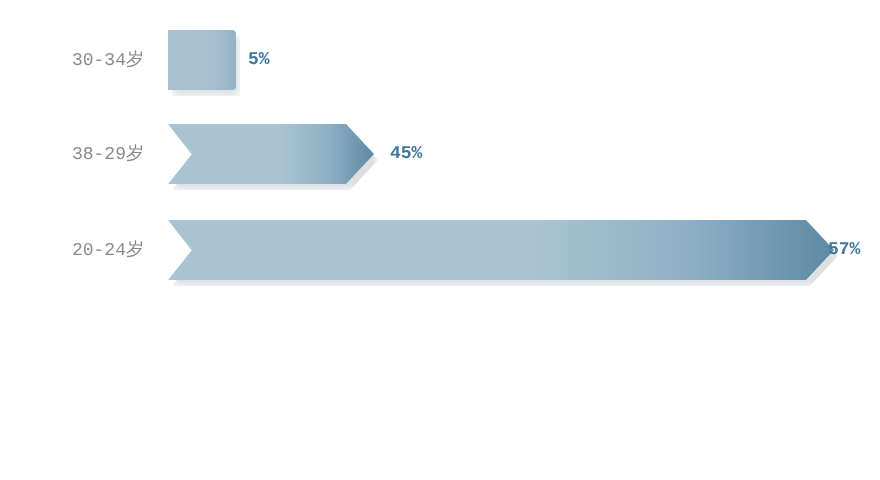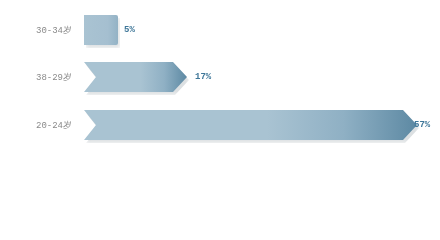--- a/index.html
+++ b/index.html
@@ -94,21 +94,21 @@
     </div>
     <span class="value-label" style="left:108px">5%</span>
   </div>
 
   <div class="row" style="top:55px">
     <span class="cat-label">38-29岁</span>
     <div class="bar-wrap" style="width:103px">
       <div class="bar-shadow"></div>
       <div class="bar"></div>
     </div>
-    <span class="value-label" style="left:179px">17%</span>
+    <span class="value-label" style="left:179px">45%</span>
   </div>
 
   <div class="row" style="top:103px">
     <span class="cat-label">20-24岁</span>
     <div class="bar-wrap" style="width:333px">
       <div class="bar-shadow"></div>
       <div class="bar"></div>
     </div>
     <span class="value-label" style="left:398px">57%</span>
   </div>

